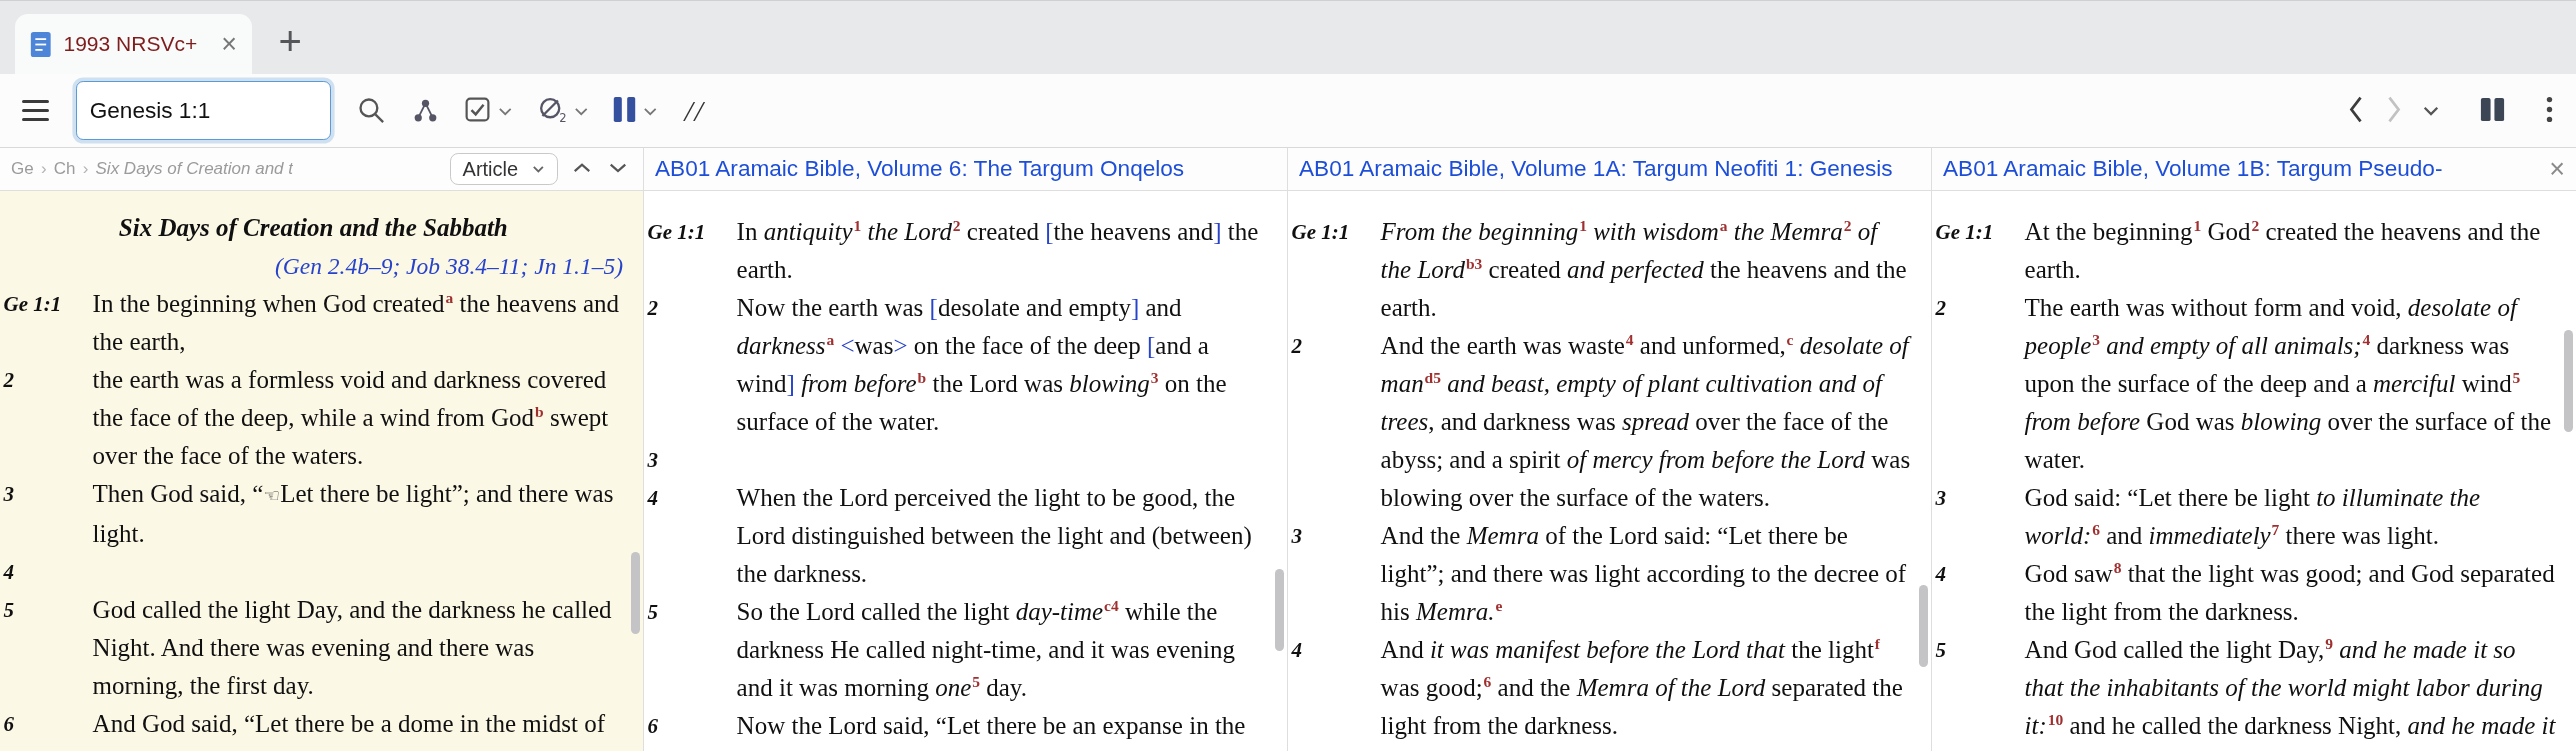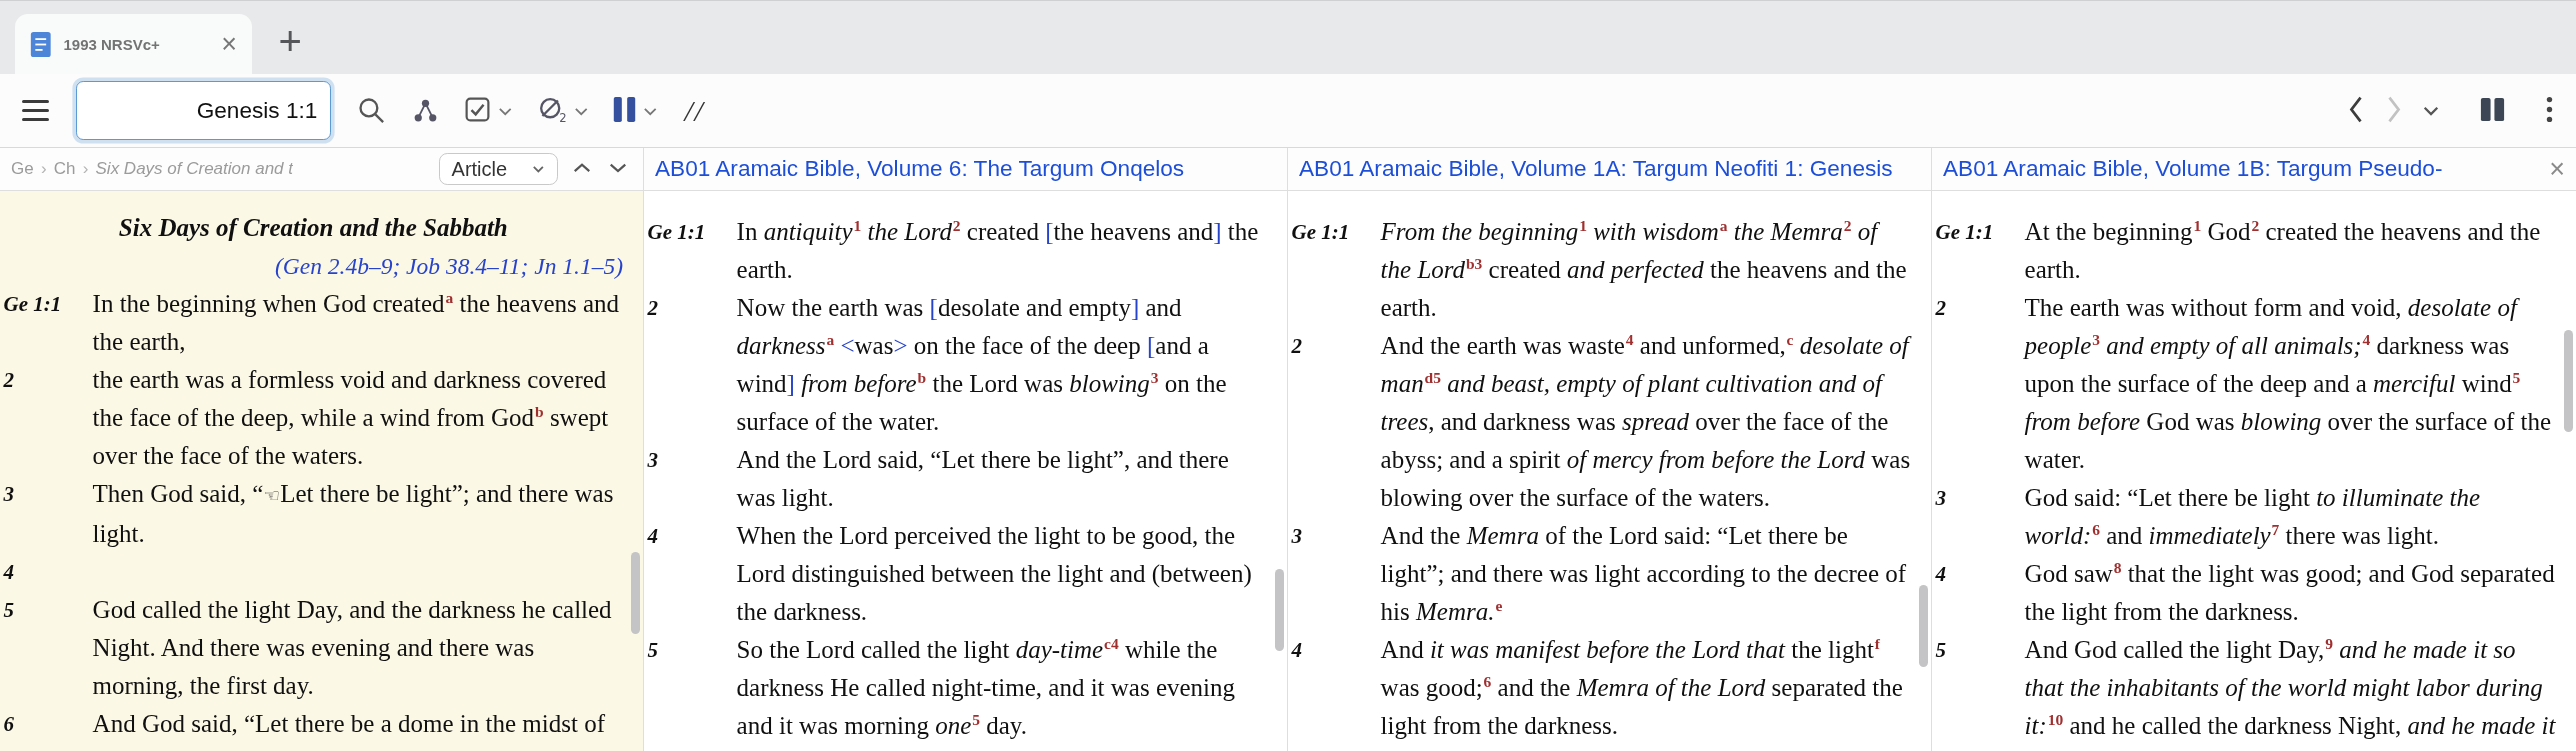--- a/index.html
+++ b/index.html
@@ -11,44 +11,44 @@
     --slate:#3d4654;
   }
   *{box-sizing:border-box;margin:0;padding:0;}
   html,body{width:2576px;height:752px;overflow:hidden;}
   body{font-family:"Liberation Sans",sans-serif;background:#fff;color:#111;}
 
   
   .tabbar{height:74px;background:#e8e9ea;border-top:1.8px solid #cfd0d2;display:flex;align-items:flex-end;padding-left:14.5px;}
   .tab{width:237px;height:60px;background:#f9fafa;border-radius:12.7px 12.7px 0 0;display:flex;align-items:center;gap:11px;padding:0 14.5px;}
   .tabicon{display:flex;align-items:center;}
-  .tabtitle{font-size:15px;font-weight:700;color:#737373;white-space:nowrap;overflow:hidden;}
+  .tabtitle{font-size:21px;font-weight:400;color:#7f1d1d;white-space:nowrap;overflow:hidden;}
   .tabclose{margin-left:auto;font-size:27px;color:#777;line-height:1;cursor:default;}
   .newtab{font-size:40px;color:#55565a;line-height:1;margin:0 0 12.7px 27px;}
 
   
   .toolbar{height:74px;background:#fcfcfd;border-bottom:0.9px solid #d8d9db;display:flex;align-items:center;padding:0 22px;}
   .hamb{display:flex;flex-direction:column;gap:5.4px;margin-right:27px;}
   .hamb i{display:block;width:27px;height:3.6px;background:#3a3a3a;border-radius:1.8px;}
-  .searchbox{width:255px;height:59px;border:1.8px solid var(--focus-blue);box-shadow:0 0 0 3.6px rgba(91,155,213,.28);border-radius:7.2px;font-size:22.6px;font-family:"Liberation Sans",sans-serif;padding:0 12.7px;color:#111;outline:none;margin-right:25px;background:#fff;text-align:right;}
+  .searchbox{width:255px;height:59px;border:1.8px solid var(--focus-blue);box-shadow:0 0 0 3.6px rgba(91,155,213,.28);border-radius:7.2px;font-size:22.6px;font-family:"Liberation Sans",sans-serif;padding:0 12.7px;color:#111;outline:none;margin-right:25px;background:#fff;}
   .tbtn{display:flex;align-items:center;gap:6.3px;margin-right:23.5px;}
   .slashes{font-family:"Liberation Serif",serif;font-style:italic;font-size:30px;color:#333;letter-spacing:1.8px;margin-left:3.6px;}
   .tright{margin-left:auto;display:flex;align-items:center;gap:18px;}
   .gap-l{margin-left:20px;}
 
   
   .headrow{height:43px;background:#fdfdfe;border-bottom:0.9px solid #dedede;display:grid;grid-template-columns:644px 644px 644px 644px;}
   .hcell{border-right:0.9px solid #dedede;display:flex;align-items:center;padding:0 11px 0 11px;overflow:hidden;}
   .hcell:last-child{border-right:none;}
   .ptitle{font-size:22.6px;color:#1d4ed8;white-space:nowrap;overflow:hidden;flex:1;}
   .crumbs{display:flex;align-items:center;gap:7.2px;color:#9b9b9b;font-size:17px;min-width:0;flex:1;overflow:hidden;}
   .crumb{white-space:nowrap;}
   .crumb.trunc{overflow:hidden;text-overflow:clip;min-width:0;flex-shrink:1;font-style:italic;}
   .sep{color:#b4b4b4;}
-  .articlebtn{display:flex;align-items:center;gap:25px;border:1.8px solid #c9c9c9;border-radius:8.2px;padding:3.6px 11.8px;font-size:20px;color:#333;background:#fff;white-space:nowrap;margin:0 14.5px 0 9px;}
+  .articlebtn{display:flex;align-items:center;gap:14px;border:1.8px solid #c9c9c9;border-radius:8.2px;padding:3.6px 11.8px;font-size:20px;color:#333;background:#fff;white-space:nowrap;margin:0 14.5px 0 9px;}
   .updown{display:flex;align-items:center;gap:16.3px;margin-right:3.6px;}
   .paneclose{font-size:27px;color:#8a8a8a;line-height:1;margin-left:11px;}
 
   
   .content{height:560px;display:grid;grid-template-columns:644px 644px 644px 644px;}
   .pane{border-right:0.9px solid #dedede;overflow:hidden;position:relative;background:#fff;padding:22px 20px 0 3.6px;font-family:"Liberation Serif",serif;font-size:25px;line-height:38px;color:#101010;}
   .pane:last-child{border-right:none;}
   .pane.cream{background:var(--pane-cream);padding-top:18px;}
   .pheading{text-align:center;font-style:italic;font-weight:bold;font-size:25px;line-height:38px;}
   .pref{text-align:right;font-style:italic;font-size:23.5px;line-height:38px;color:var(--accent-blue);}
@@ -259,21 +259,20 @@
         <div class="verse">
           <span class="vnum">Ge 1:1</span>
           <span class="vtext"><span>In </span><span class="it">antiquity</span><sup class="fn">1</sup><span> </span><span class="it">the Lord</span><sup class="fn">2</sup><span> created </span><span class="bl">[</span><span>the heavens and</span><span class="bl">]</span><span> the earth.</span></span>
         </div>
         <div class="verse">
           <span class="vnum">2</span>
           <span class="vtext"><span>Now the earth was </span><span class="bl">[</span><span>desolate and empty</span><span class="bl">]</span><span> and </span><span class="it">darkness</span><sup class="fn">a</sup><span> </span><span class="bl">&lt;</span><span>was</span><span class="bl">&gt;</span><span> on the face of the deep </span><span class="bl">[</span><span>and a wind</span><span class="bl">]</span><span> </span><span class="it">from before</span><sup class="fn">b</sup><span> the Lord was </span><span class="it">blowing</span><sup class="fn">3</sup><span> on the surface of the water.</span></span>
         </div>
         <div class="verse">
           <span class="vnum">3</span>
-          <span class="vtext"><span>And the Lord said, “Let there be light”, and there was light.</span></span>
         </div>
         <div class="verse">
           <span class="vnum">4</span>
           <span class="vtext"><span>When the Lord perceived the light to be good, the Lord distinguished between the light and (between) the darkness.</span></span>
         </div>
         <div class="verse">
           <span class="vnum">5</span>
           <span class="vtext"><span>So the Lord called the light </span><span class="it">day-time</span><sup class="fn">c4</sup><span> while the darkness He called night-time, and it was evening and it was morning </span><span class="it">one</span><sup class="fn">5</sup><span> day.</span></span>
         </div>
         <div class="verse">

